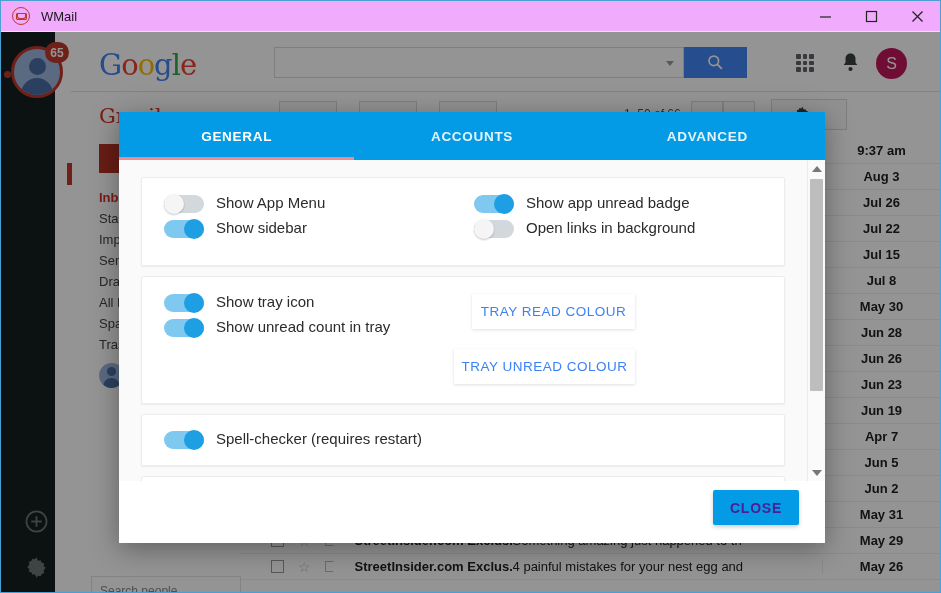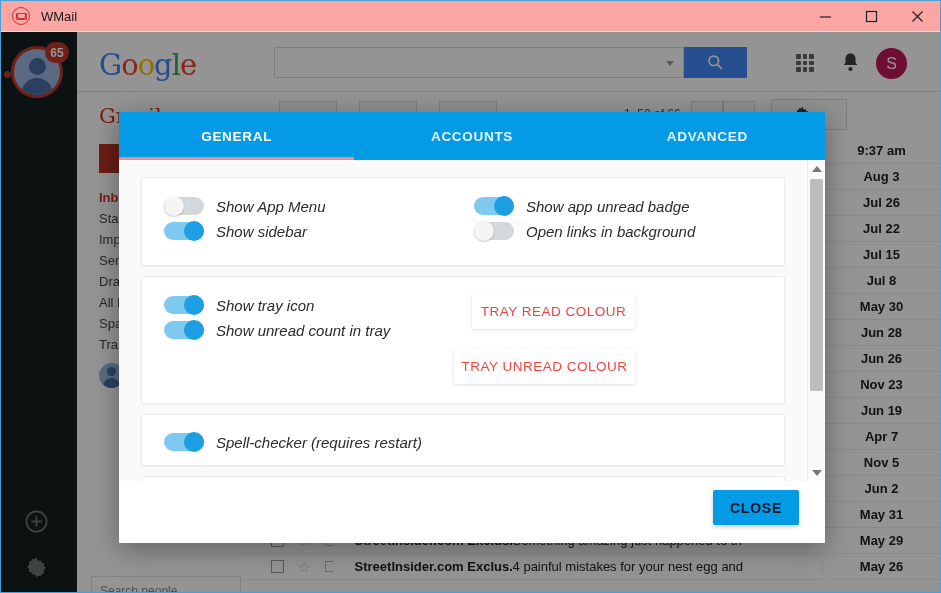--- a/index.html
+++ b/index.html
@@ -9,21 +9,21 @@
     overflow: hidden; background: #fff;
   }
   #app {
     position: relative; width: 941px; height: 593px;
     border: 1px solid #4a9fd4; background: #fff; overflow: hidden;
   }
 
   
   .titlebar {
     position: absolute; left: 0; top: 0; width: 939px; height: 31px;
-    background: #fca5a5; display: flex; align-items: center;
+    background: #f0abfc; display: flex; align-items: center;
     border-bottom: 1px solid #e8e8e8; z-index: 40;
   }
   .tb-icon { margin-left: 11px; width: 18px; height: 18px; position: relative; }
   .tb-icon .ring {
     position: absolute; inset: 0; border: 1.6px solid #c0392b;
     border-radius: 50%;
   }
   .tb-icon .env {
     position: absolute; left: 3.5px; top: 5.5px; width: 11px; height: 7px;
     border: 1.3px solid #c0392b; border-radius: 1px;
@@ -37,21 +37,21 @@
   .tb-title { margin-left: 11px; font-size: 13px; color: #1a1a1a; }
   .tb-btns { margin-left: auto; display: flex; height: 31px; }
   .tb-btn {
     width: 46px; height: 31px; display: flex; align-items: center;
     justify-content: center; color: #222;
   }
   .tb-btn svg { display: block; }
 
   
   .rail {
-    position: absolute; left: 0; top: 31px; width: 76px; height: 562px;
+    position: absolute; left: 0; top: 31px; width: 54px; height: 562px;
     background: #15201f; z-index: 10;
   }
   .rail .avatar-wrap {
     position: absolute; left: 10px; top: 14px; width: 52px; height: 52px;
   }
   .rail .avatar {
     position: absolute; left: 0; top: 0; width: 52px; height: 52px;
     border-radius: 50%; background: #9db7dd;
     border: 3px solid #c0392b; overflow: hidden;
   }
@@ -247,42 +247,42 @@
     margin-bottom: 10px; position: relative;
   }
   .card.c1 { height: 89px; padding: 18px 0 0 22px; }
   .card.c2 { height: 128px; padding: 16px 0 0 22px; }
   .card.c3 { height: 52px; padding: 15px 0 0 22px; }
   .card.c4 { height: 52px; padding: 15px 0 0 22px; }
   .opt-col { position: absolute; }
   .opt-col.left { left: 22px; top: 16px; }
   .opt-col.right { left: 332px; top: 16px; }
   .opt {
-    display: flex; align-items: center; height: 24px; margin-bottom: 1px; font-style: italic;
+    display: flex; height: 24px; margin-bottom: 1px;
   }
   .toggle {
     width: 40px; height: 20px; position: relative; flex: none; margin-right: 12px;
   }
   .toggle .track {
     position: absolute; left: 0; top: 1px; width: 40px; height: 18px;
     border-radius: 9px;
   }
   .toggle .knob {
     position: absolute; top: 0; width: 20px; height: 20px;
     border-radius: 50%;
   }
   .toggle.on .track { background: #7fc8ef; }
   .toggle.on .knob { left: 20px; background: #1e9fe3; }
   .toggle.off .track { background: #d3d8dc; }
   .toggle.off .knob { left: 0; background: #f5f5f5; box-shadow: 0 1px 2px rgba(0,0,0,0.22); }
   .opt-label { font-size: 15px; color: #2b2b2b; white-space: nowrap; }
   .flatbtn {
     position: absolute; background: #fff; border: none;
     box-shadow: 0 1px 3px rgba(0,0,0,0.13);
-    font-size: 13.5px; letter-spacing: 0.5px; color: #ef4444;
+    font-size: 13.5px; letter-spacing: 0.5px; color: #3b82f6;
     font-family: "Liberation Sans", sans-serif; cursor: pointer;
   }
   .flatbtn.read { left: 330px; top: 17px; width: 163px; height: 35px; }
   .flatbtn.unread { left: 312px; top: 72px; width: 181px; height: 35px; }
 
   
   .vsb {
     position: absolute; right: 0; top: 0; width: 18px; height: 100%;
     background: #fafafa; border-left: 1px solid #ececec;
   }
@@ -303,21 +303,21 @@
   .vsb .thumb {
     position: absolute; left: 2px; top: 19px; width: 13px; height: 212px;
     background: #bdbdbd; border-radius: 1px;
   }
 
   .modal-footer {
     height: 62px; flex: none; background: #fff; position: relative;
   }
   .closebtn {
     position: absolute; right: 26px; top: 9px; width: 86px; height: 35px;
-    background: #039be5; color: #0f172a; border: none; border-radius: 2px;
+    background: #039be5; color: #4c1d95; border: none; border-radius: 2px;
     font-size: 14px; font-weight: bold; letter-spacing: 0.8px;
     font-family: "Liberation Sans", sans-serif; cursor: pointer;
     box-shadow: 0 2px 4px rgba(0,0,0,0.2);
   }
 </style>
 </head>
 <body>
 
 <div id="app">
 
@@ -490,21 +490,21 @@
           <div class="sender"></div>
           <div class="subj"></div>
           <div class="date">Jun 26</div>
         </div>
       <div class="mailrow">
           <div class="cb"></div>
           <div class="st">☆</div>
           <div class="im"></div>
           <div class="sender"></div>
           <div class="subj"></div>
-          <div class="date">Nov 23</div>
+          <div class="date">Jun 23</div>
         </div>
       <div class="mailrow">
           <div class="cb"></div>
           <div class="st">☆</div>
           <div class="im"></div>
           <div class="sender"></div>
           <div class="subj"></div>
           <div class="date">Jun 19</div>
         </div>
       <div class="mailrow">
@@ -514,21 +514,21 @@
           <div class="sender"></div>
           <div class="subj"></div>
           <div class="date">Apr 7</div>
         </div>
       <div class="mailrow">
           <div class="cb"></div>
           <div class="st">☆</div>
           <div class="im"></div>
           <div class="sender"></div>
           <div class="subj"></div>
-          <div class="date">Nov 5</div>
+          <div class="date">Jun 5</div>
         </div>
       <div class="mailrow">
           <div class="cb"></div>
           <div class="st">☆</div>
           <div class="im"></div>
           <div class="sender"></div>
           <div class="subj"></div>
           <div class="date">Jun 2</div>
         </div>
       <div class="mailrow">

